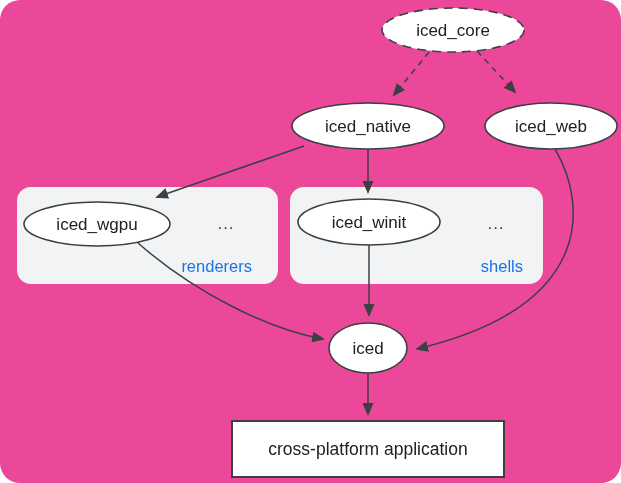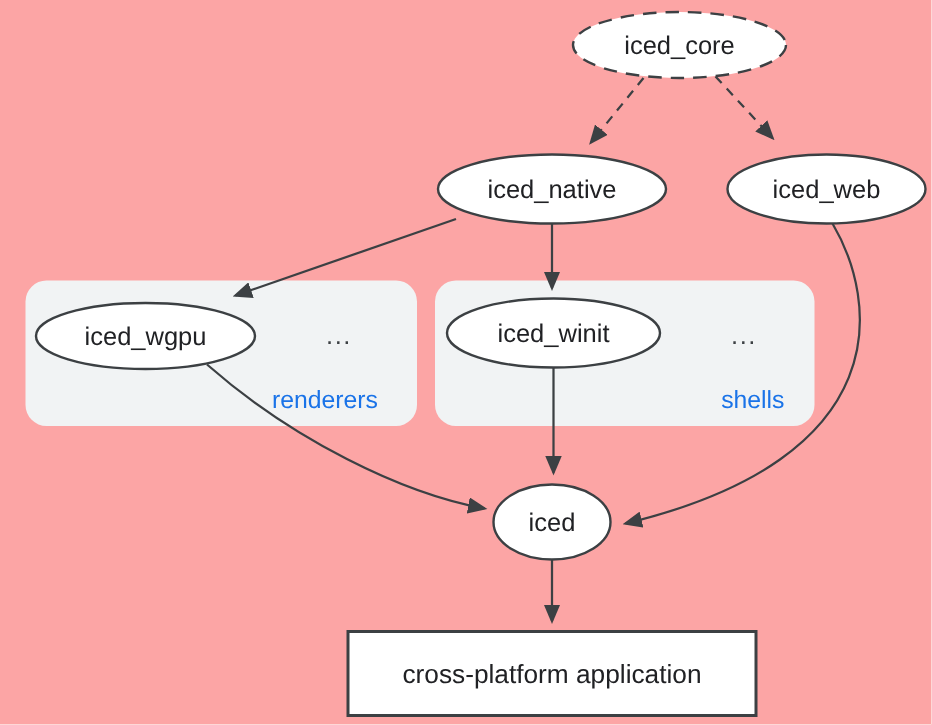--- a/index.html
+++ b/index.html
@@ -1,19 +1,19 @@
 <!DOCTYPE html>
 <html><head>
 <meta charset="utf-8">
 <style>
   html, body { margin: 0; padding: 0; background: #ffffff; }
   .canvas {
-    width: 621px; height: 483px; background: #fca5a5;
+    width: 621px; height: 483px; background: #ec4899;
     font-family: "Liberation Sans", "DejaVu Sans", sans-serif;
-    position: relative; overflow: hidden;
+    position: relative; overflow: hidden; border-radius: 20px;
   }
   svg { display: block; }
   .group-box { fill: #f1f3f4; stroke: none; }
   .node-ellipse { fill: #ffffff; stroke: #3c4043; stroke-width: 1.6; }
   .node-ellipse.dashed-shape { stroke-dasharray: 9 6; }
   .app-rect { fill: #ffffff; stroke: #3c4043; stroke-width: 2; }
   .edge { fill: none; stroke: #3c4043; stroke-width: 1.5; }
   .edge.dashed-edge { stroke-dasharray: 6 5; }
   .node-label {
     fill: #202124; font-size: 17px; text-anchor: middle;

